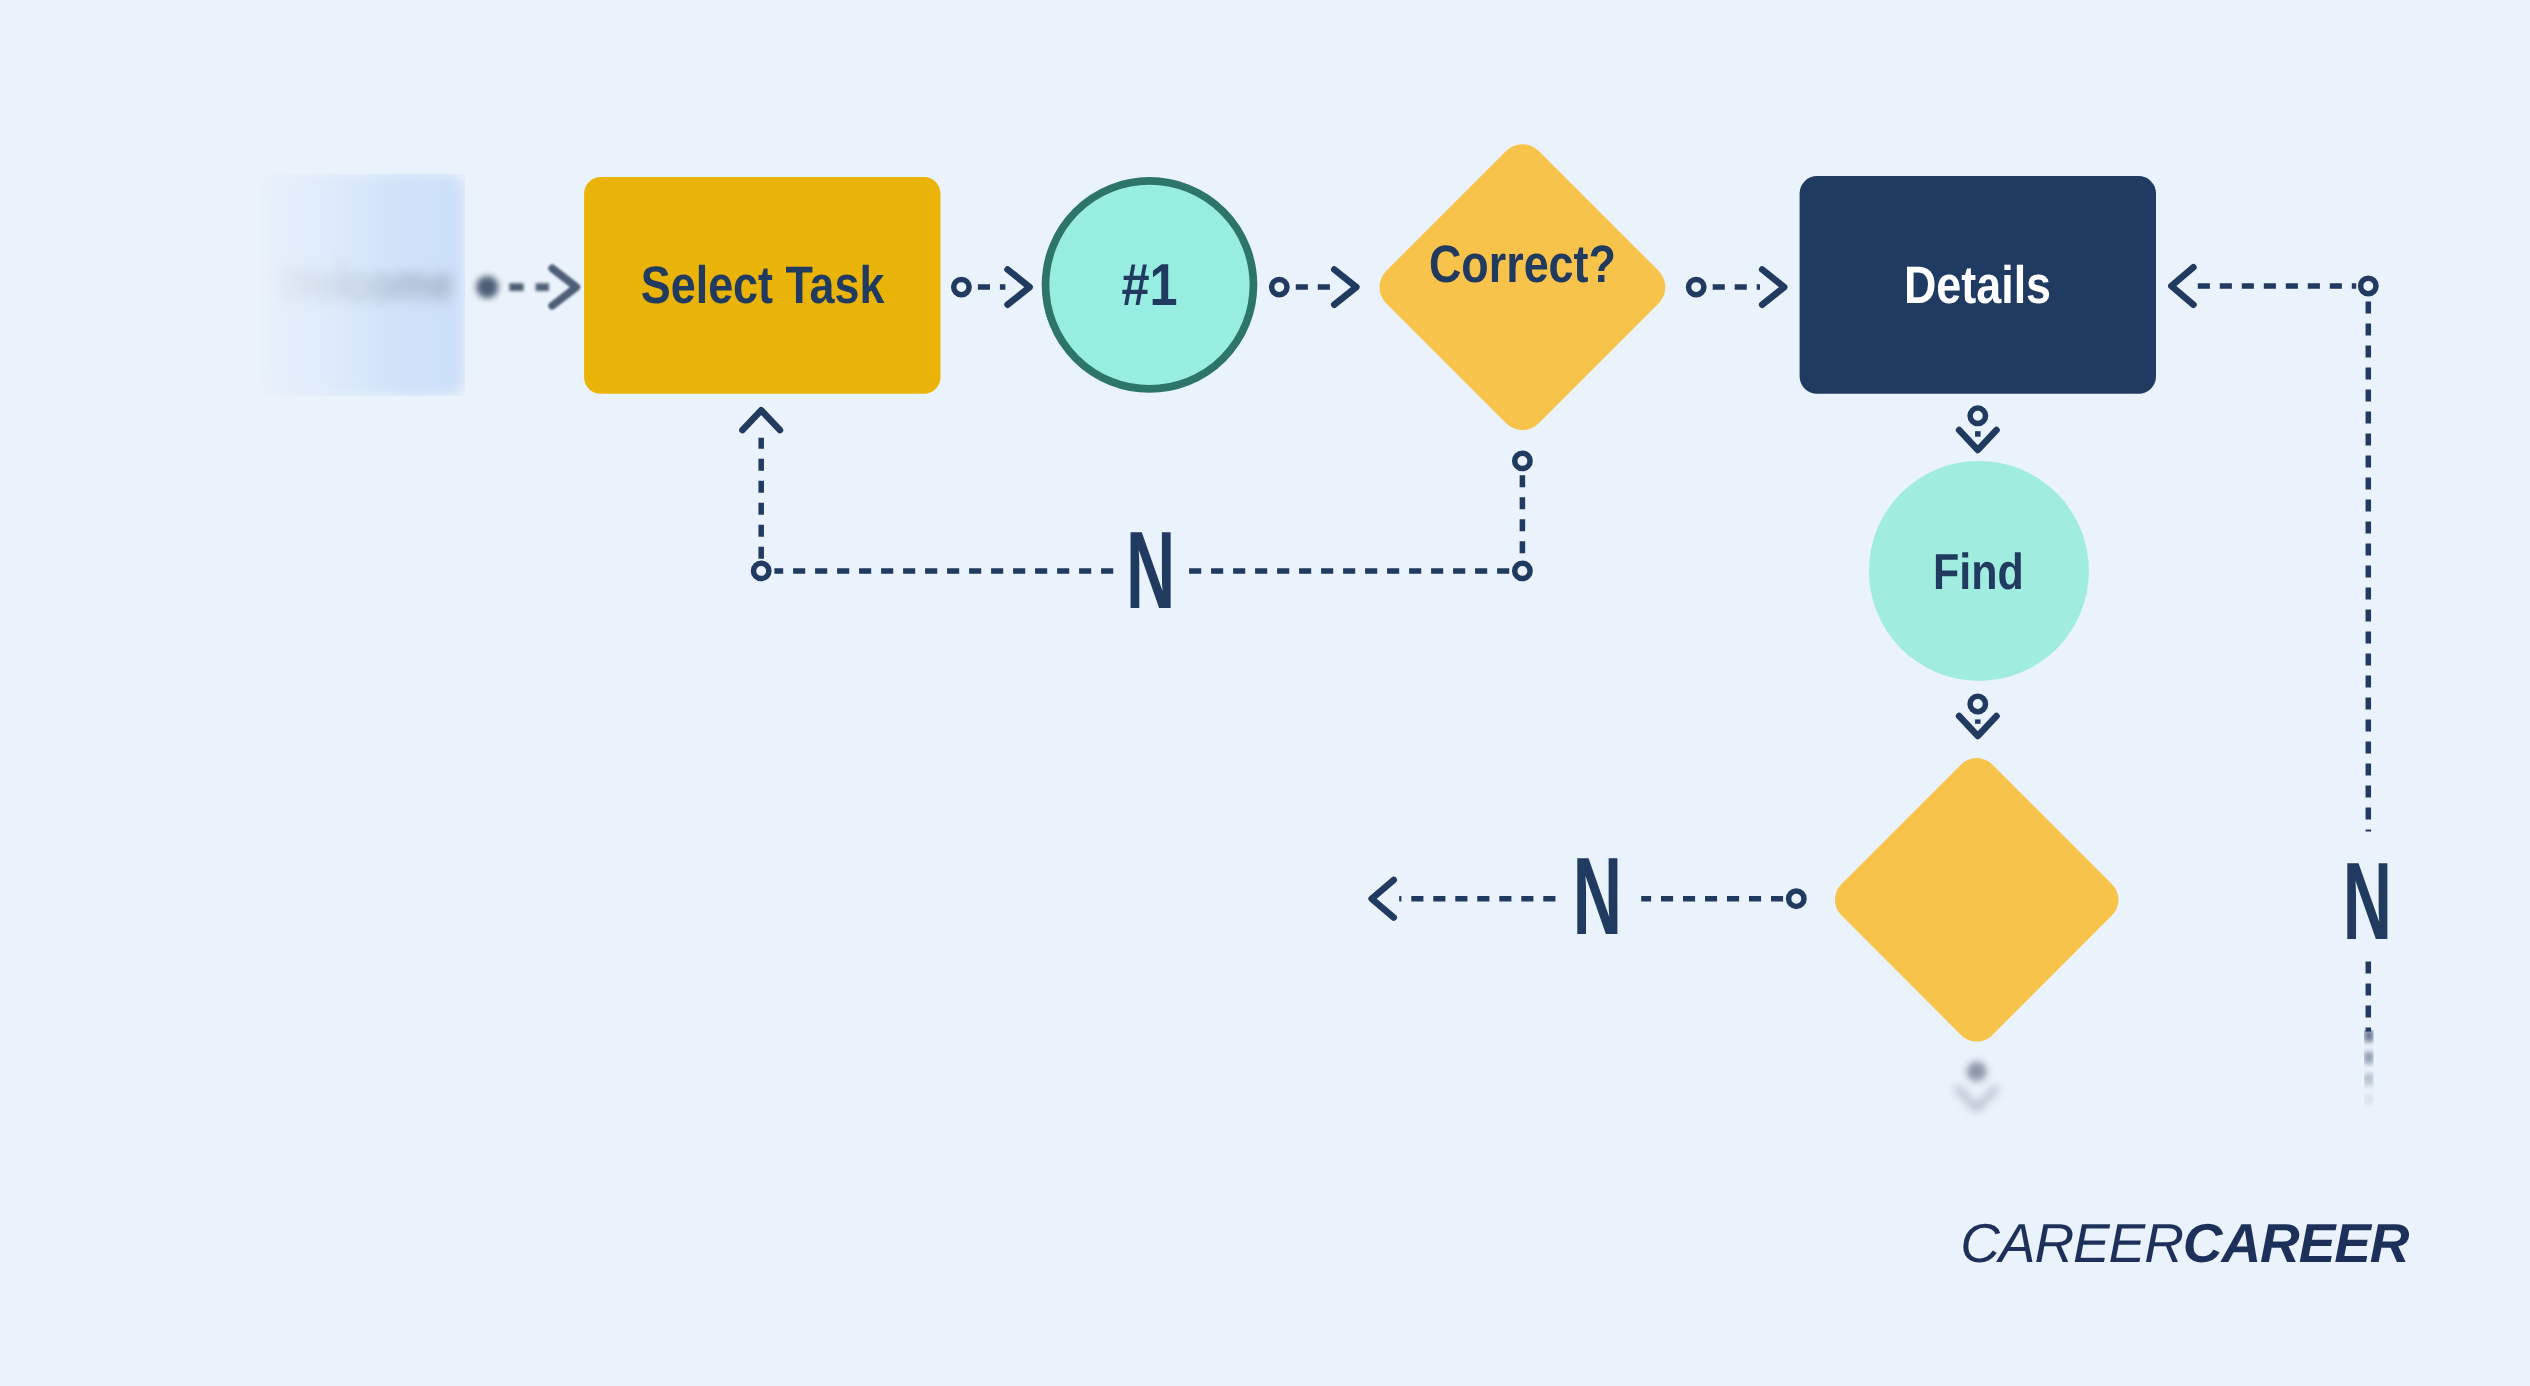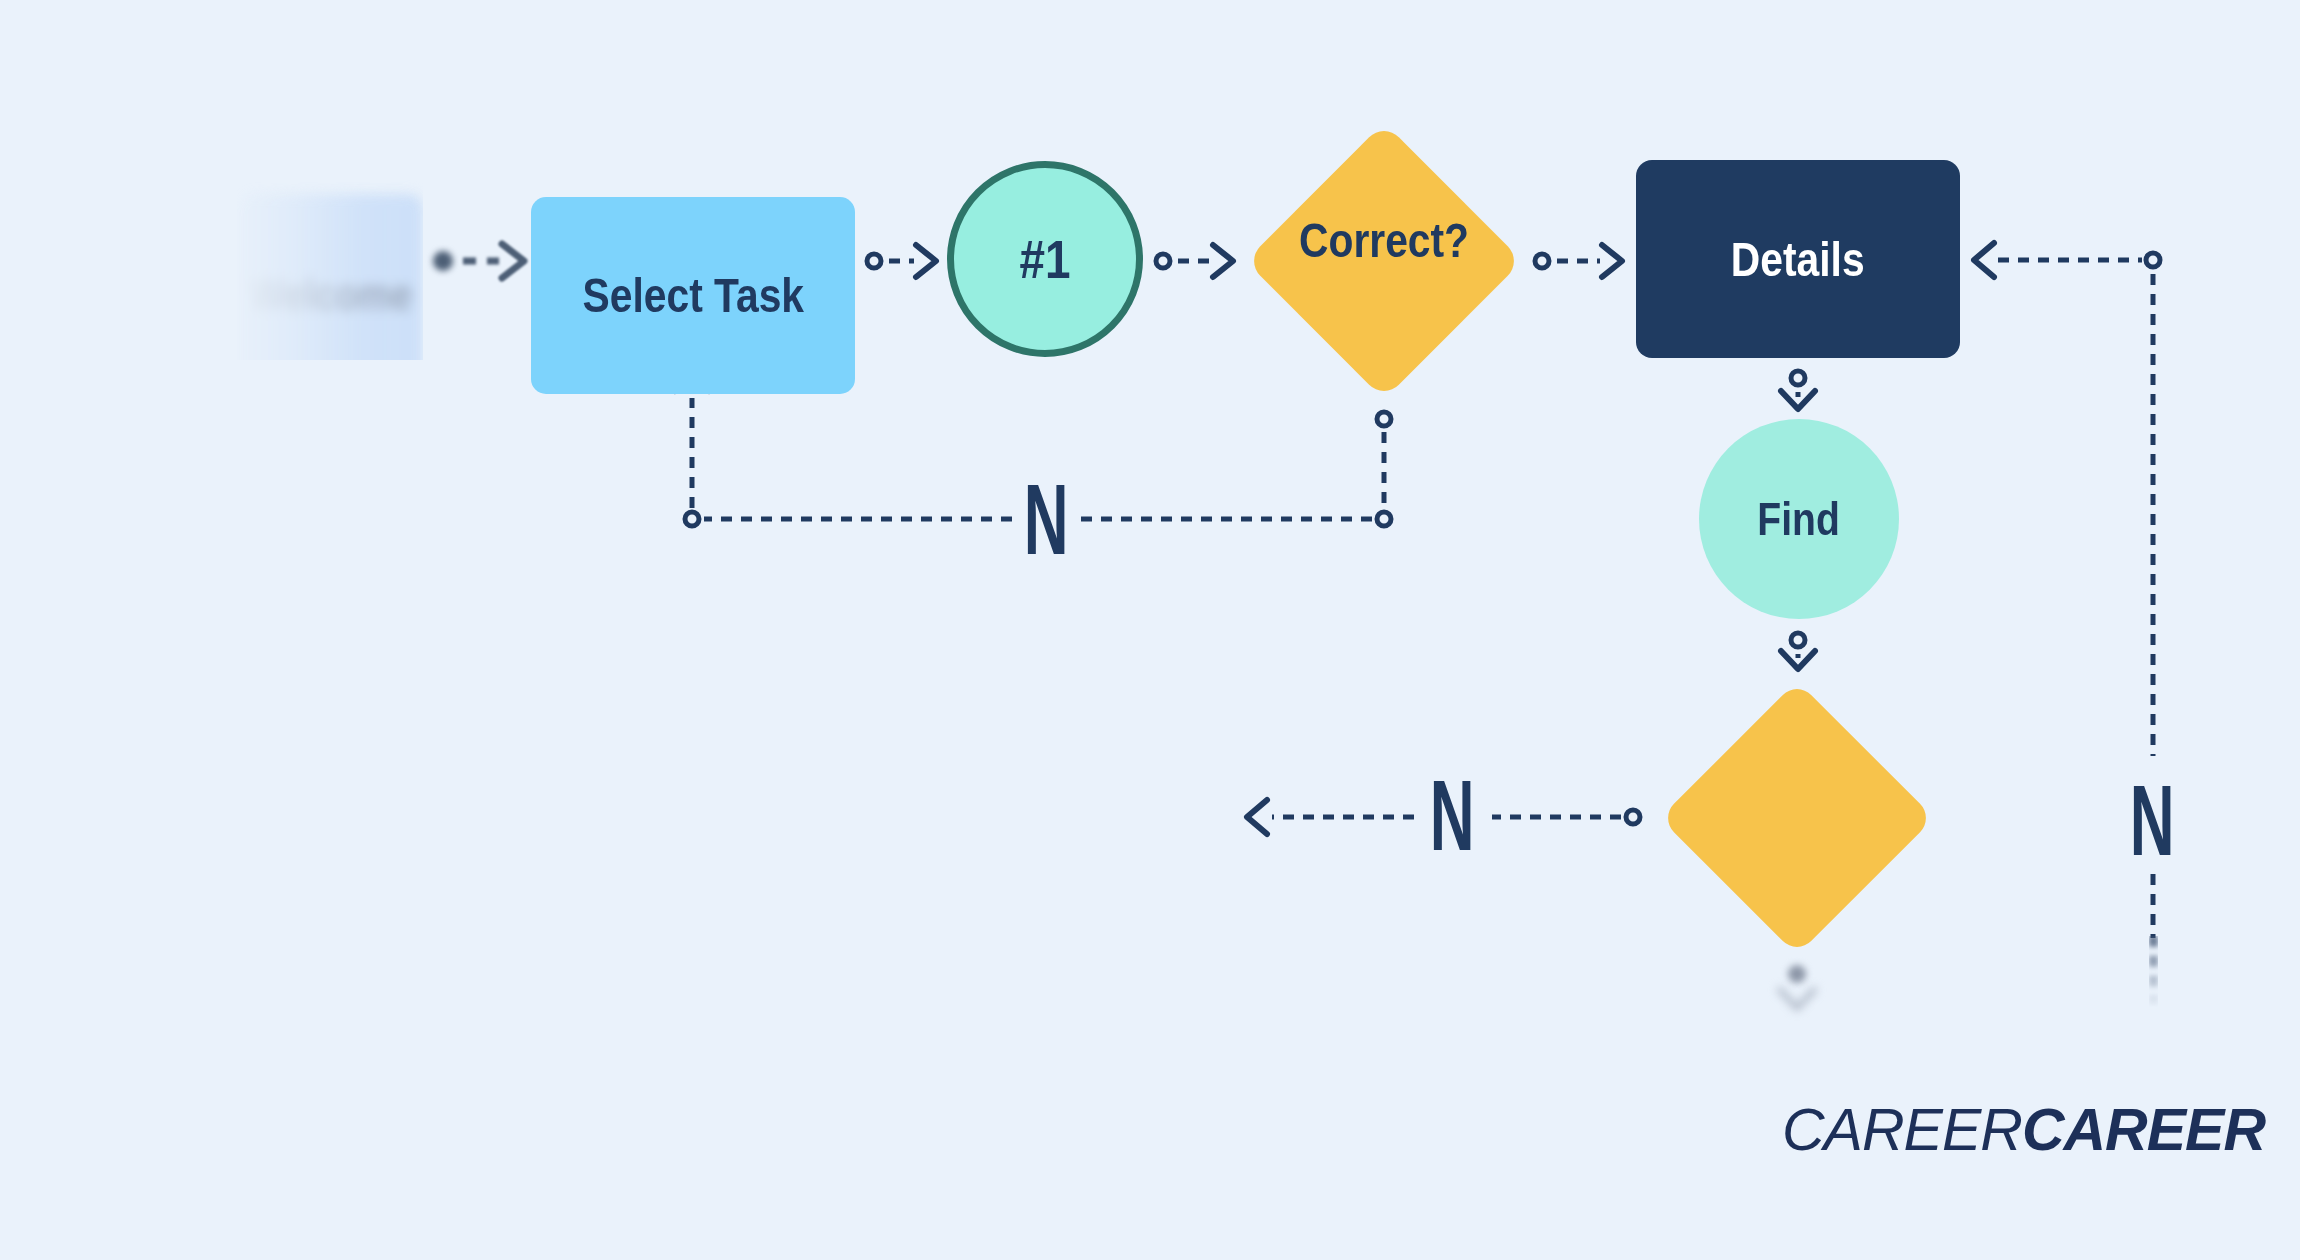--- a/index.html
+++ b/index.html
@@ -1,40 +1,40 @@
 <!DOCTYPE html>
 <html><head>
 <meta charset="utf-8">
 <style>
   html,body{margin:0;padding:0;}
   body{font-family:"Liberation Sans",sans-serif;}
   .stage{position:relative;width:2300px;height:1260px;background:#EAF2FB;overflow:hidden;}
   .edges{position:absolute;left:0;top:0;z-index:1;}
   .node{position:absolute;display:flex;align-items:center;justify-content:center;z-index:2;box-sizing:border-box;}
   .lbl{display:block;font-weight:bold;color:#203A60;transform:scaleX(.85);white-space:nowrap;letter-spacing:0;}
-  .rect-blue{background:#7dd3fc;border-radius:15px;margin-top:36px;}
+  .rect-blue{background:#eab308;border-radius:15px;}
   .rect-navy{background:#1F3B61;border-radius:16px;}
   .circle-teal{background:#97EEE0;border:7px solid #2E7569;border-radius:50%;}
   .circle-teal-plain{background:#A0EDE0;border-radius:50%;}
   .diamond{position:absolute;background:#F7C34B;transform:rotate(45deg);border-radius:21px;z-index:2;}
   .diamond-label{position:absolute;display:flex;align-items:flex-start;justify-content:center;z-index:3;}
   .edge-label{position:absolute;display:flex;align-items:center;justify-content:center;z-index:3;
               font-weight:bold;color:#1E355E;font-size:100px;}
   .edge-label .lbl{transform:scaleX(.62);}
   .blur-wrap{position:absolute;z-index:2;filter:blur(6px);
     -webkit-mask-image:linear-gradient(90deg,rgba(0,0,0,.04) 0%,rgba(0,0,0,.35) 32%,rgba(0,0,0,.82) 68%,rgba(0,0,0,.94) 100%);
     mask-image:linear-gradient(90deg,rgba(0,0,0,.04) 0%,rgba(0,0,0,.35) 32%,rgba(0,0,0,.82) 68%,rgba(0,0,0,.94) 100%);}
   .blur-wrap .node{position:absolute;left:0;top:0;width:100%;height:100%;}
   .fade-tail{position:absolute;left:2149px;top:936px;width:9px;height:72px;z-index:1;
     background:repeating-linear-gradient(180deg,#3d5170 0 11px,rgba(61,81,112,0) 11px 20px);
     -webkit-mask-image:linear-gradient(180deg,rgba(0,0,0,.8),rgba(0,0,0,0));
     mask-image:linear-gradient(180deg,rgba(0,0,0,.8),rgba(0,0,0,0));
     filter:blur(2.5px);}
   .logo{position:absolute;left:1782px;top:1100px;height:60px;display:flex;align-items:center;z-index:3;
-        font-style:italic;font-size:59px;color:#1D3059;letter-spacing:-1px;}
+        font-style:italic;font-size:50px;color:#1D3059;letter-spacing:-1px;}
   .logo .part1{font-weight:400;}
   .logo .part2{font-weight:700;}
   .f44{font-size:44px;} .f46{font-size:46px;} .f48{font-size:48px;} .f54{font-size:54px;}
   .white{color:#FFFFFF;} .muted{color:#93A1B6;}
   .wrap2{white-space:normal;width:150px;text-align:center;line-height:1.15;}
 </style>
 </head>
 <body>
 
 <div class="stage">

